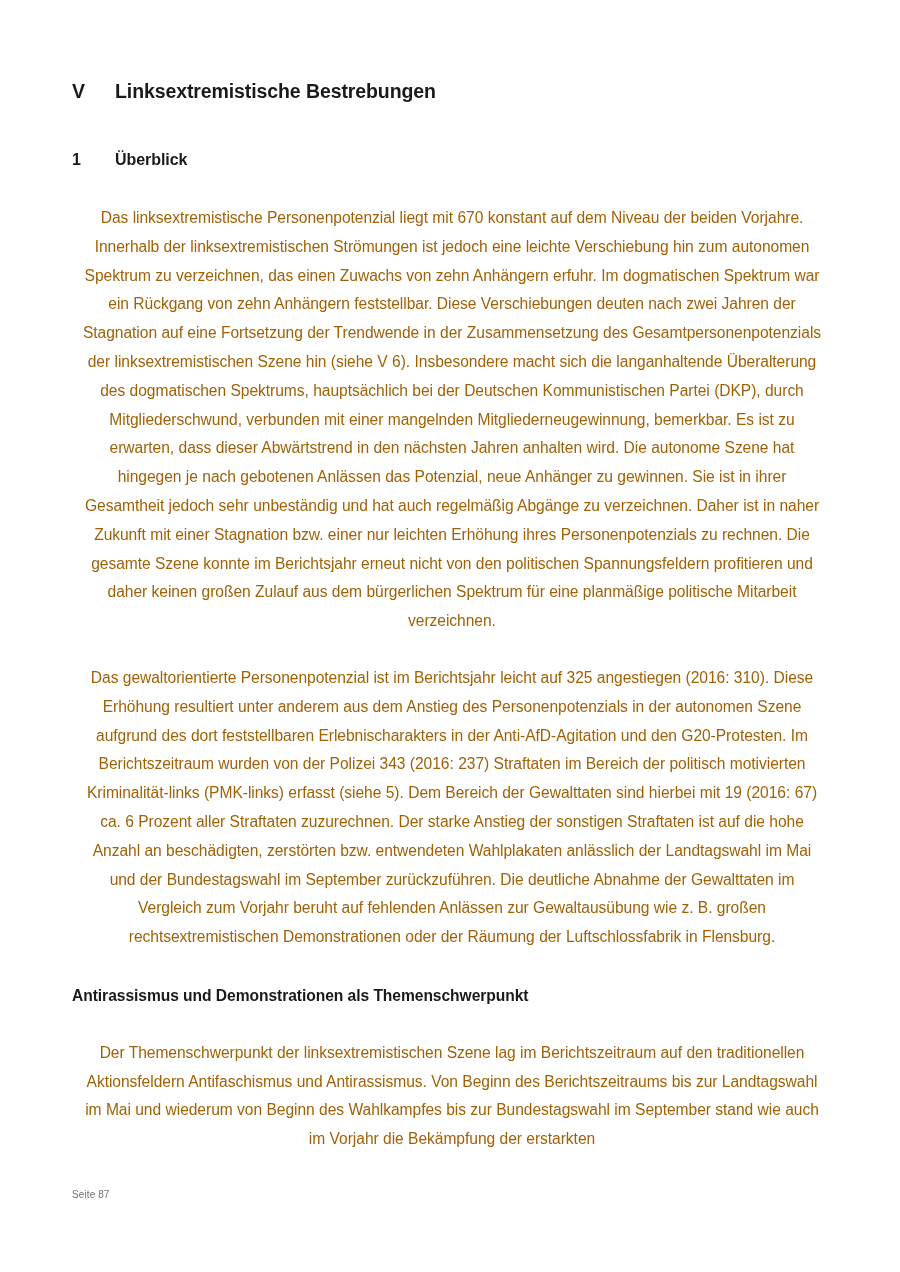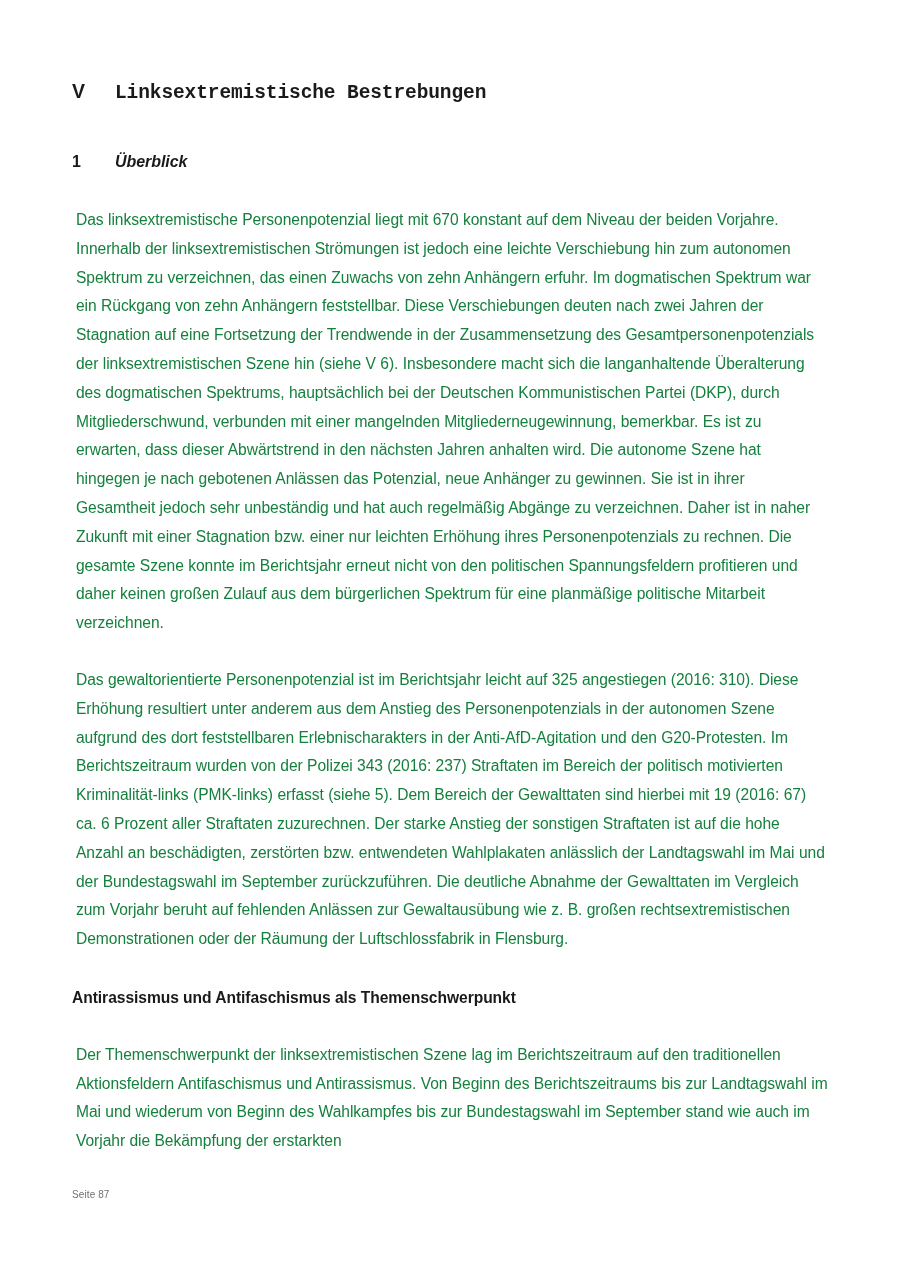--- a/index.html
+++ b/index.html
@@ -45,51 +45,49 @@
     letter-spacing: -0.1px;
     margin: 0 0 0 0;
     line-height: 26px;
   }
   .chapter-heading .num {
     width: 43px;
     flex: 0 0 43px;
   }
   .chapter-heading .title {
     flex: 1 1 auto;
-    font-family: Liberation Mono, monospace;
   }
 
   
   .section-heading {
     display: flex;
     align-items: baseline;
     font-size: 16px;
     font-weight: bold;
     color: #1a1a1a;
     line-height: 24px;
     margin: 44px 0 0 0;
     letter-spacing: -0.05px;
   }
   .section-heading .num {
     width: 43px;
     flex: 0 0 43px;
   }
   .section-heading .title {
     flex: 1 1 auto;
-    font-style: italic;
   }
 
   
   .body-par {
     font-size: 15.6px;
     line-height: 28.8px;
-    color: #15803d;
-    text-align: left;
+    color: #a16207;
+    text-align: center;
     letter-spacing: -0.05px;
-    margin: 4px;
+    margin: 10px;
     white-space: pre-line;
     word-spacing: 0.1px;
   }
 
   .par-gap-first {
     margin-top: 32px;
   }
 
   .par-gap {
     margin-top: 28px;
@@ -130,21 +128,21 @@
 
     <h2 class="section-heading">
       <span class="num">1</span>
       <span class="title">Überblick</span>
     </h2>
 
     <p class="body-par par-gap-first">Das linksextremistische Personenpotenzial liegt mit 670 konstant auf dem Niveau der beiden Vorjahre. Innerhalb der linksextremistischen Strömungen ist jedoch eine leichte Verschiebung hin zum autonomen Spektrum zu verzeichnen, das einen Zuwachs von zehn Anhängern erfuhr. Im dogmatischen Spektrum war ein Rückgang von zehn Anhängern feststellbar. Diese Verschiebungen deuten nach zwei Jahren der Stagnation auf eine Fortsetzung der Trendwende in der Zusammensetzung des Gesamtpersonenpotenzials der linksextremistischen Szene hin (siehe V 6). Insbesondere macht sich die langanhaltende Überalterung des dogmatischen Spektrums, hauptsächlich bei der Deutschen Kommunistischen Partei (DKP), durch Mitgliederschwund, verbunden mit einer mangelnden Mitgliederneugewinnung, bemerkbar. Es ist zu erwarten, dass dieser Abwärtstrend in den nächsten Jahren anhalten wird. Die autonome Szene hat hingegen je nach gebotenen Anlässen das Potenzial, neue Anhänger zu gewinnen. Sie ist in ihrer Gesamtheit jedoch sehr unbeständig und hat auch regelmäßig Abgänge zu verzeichnen. Daher ist in naher Zukunft mit einer Stagnation bzw. einer nur leichten Erhöhung ihres Personenpotenzials zu rechnen. Die gesamte Szene konnte im Berichtsjahr erneut nicht von den politischen Spannungsfeldern profitieren und daher keinen großen Zulauf aus dem bürgerlichen Spektrum für eine planmäßige politische Mitarbeit verzeichnen.</p>
 
     <p class="body-par par-gap">Das gewaltorientierte Personenpotenzial ist im Berichtsjahr leicht auf 325 angestiegen (2016: 310). Diese Erhöhung resultiert unter anderem aus dem Anstieg des Personenpotenzials in der autonomen Szene aufgrund des dort feststellbaren Erlebnischarakters in der Anti-AfD-Agitation und den G20-Protesten. Im Berichtszeitraum wurden von der Polizei 343 (2016: 237) Straftaten im Bereich der politisch motivierten Kriminalität-links (PMK-links) erfasst (siehe 5). Dem Bereich der Gewalttaten sind hierbei mit 19 (2016: 67) ca. 6 Prozent aller Straftaten zuzurechnen. Der starke Anstieg der sonstigen Straftaten ist auf die hohe Anzahl an beschädigten, zerstörten bzw. entwendeten Wahlplakaten anlässlich der Landtagswahl im Mai und der Bundestagswahl im September zurückzuführen. Die deutliche Abnahme der Gewalttaten im Vergleich zum Vorjahr beruht auf fehlenden Anlässen zur Gewaltausübung wie z. B. großen rechtsextremistischen Demonstrationen oder der Räumung der Luftschlossfabrik in Flensburg.</p>
 
-    <p class="sub-heading">Antirassismus und Antifaschismus als Themenschwerpunkt</p>
+    <p class="sub-heading">Antirassismus und Demonstrationen als Themenschwerpunkt</p>
 
     <p class="body-par par-gap">Der Themenschwerpunkt der linksextremistischen Szene lag im Berichtszeitraum auf den traditionellen Aktionsfeldern Antifaschismus und Antirassismus. Von Beginn des Berichtszeitraums bis zur Landtagswahl im Mai und wiederum von Beginn des Wahlkampfes bis zur Bundestagswahl im September stand wie auch im Vorjahr die Bekämpfung der erstarkten</p>
 
   </div>
 
   <div class="page-footer">Seite 87</div>
 
 </div>
 
 </body></html>

